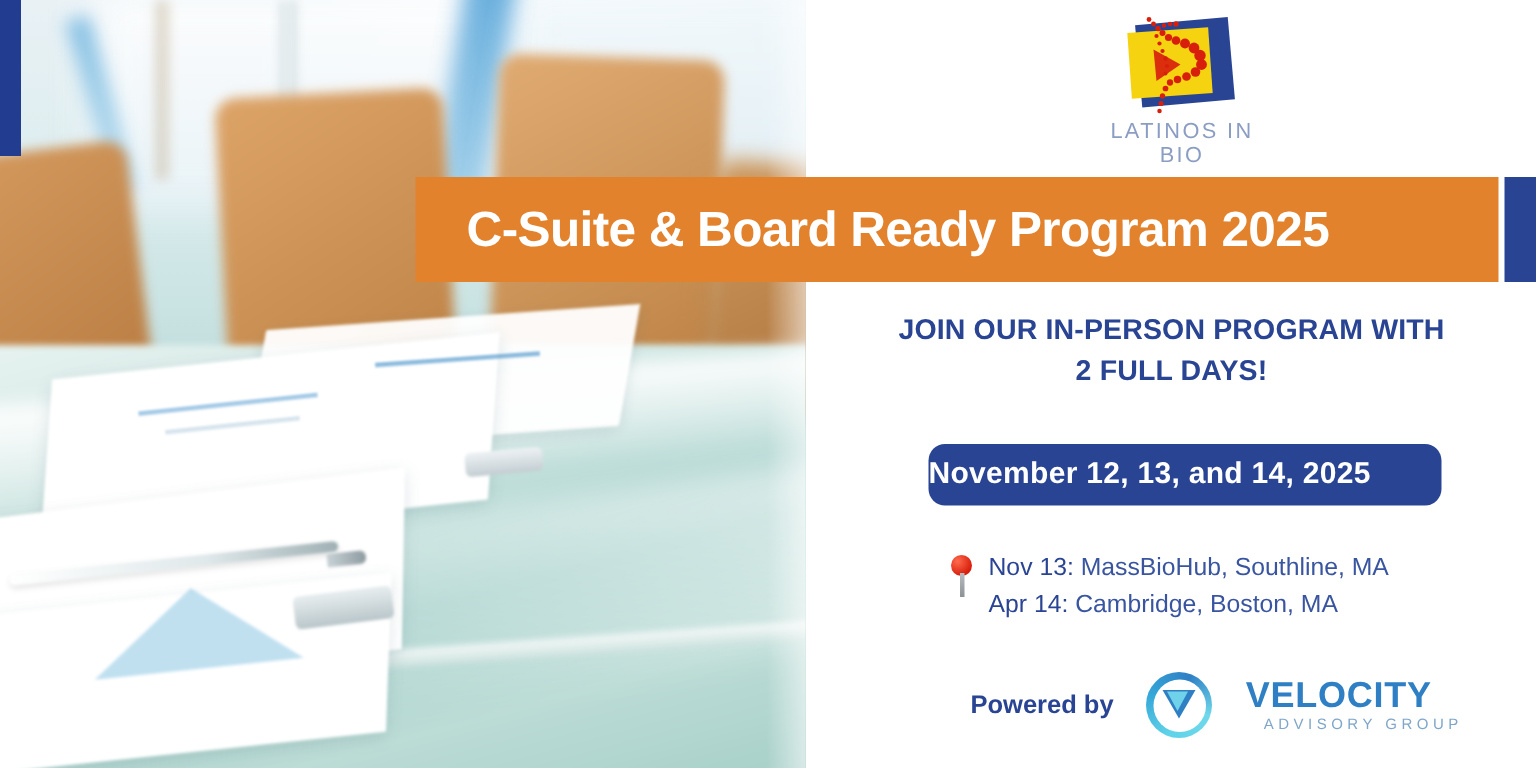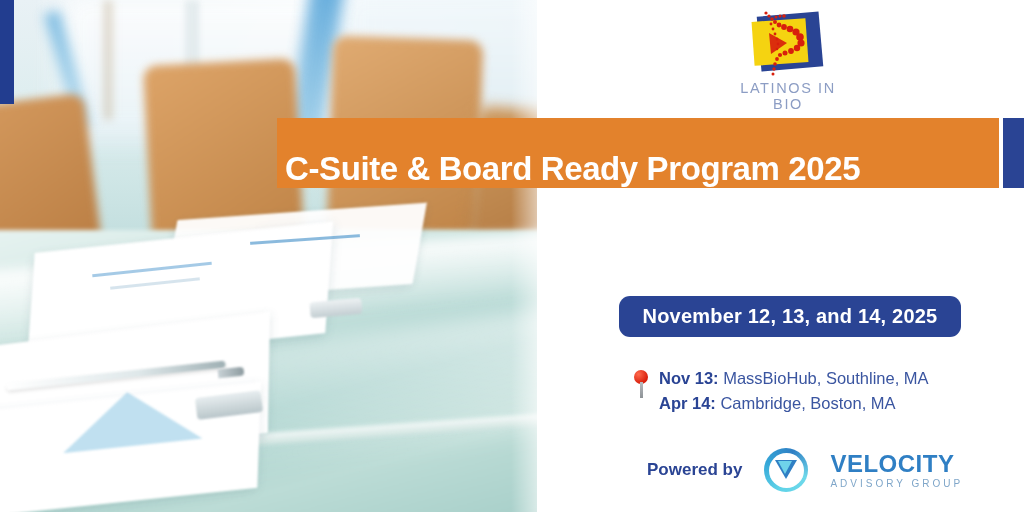--- a/index.html
+++ b/index.html
@@ -84,21 +84,21 @@
     background:linear-gradient(90deg,#c8d2d6,#8d9ba0); transform:rotate(-6deg); border-radius:0 4px 4px 0; filter:blur(.9px); }
   .photo-fade-r { position:absolute; right:0; top:0; width:26px; height:512px;
     background:linear-gradient(90deg,rgba(255,255,255,0),rgba(255,255,255,.55)); }
 
   
   .corner-navy { position:absolute; left:0; top:0; width:14px; height:104px; background:#223d8f; z-index:4; }
 
   
   .title-banner {
     position:absolute; left:277px; top:118px; width:722px; height:70px;
-    background:#e3822c; z-index:5; display:flex; align-items:flex-end; padding-left:8px;
+    background:#e3822c; z-index:5; display:flex; align-items:center; padding-left:34px;
   }
   .title-banner .title-text {
     color:#ffffff; font-size:33px; font-weight:bold; letter-spacing:-.4px; white-space:nowrap;
   }
   .banner-navy-cap { position:absolute; left:1003px; top:118px; width:21px; height:70px;
     background:#2a4494; z-index:5; }
 
   
   .right-panel { position:absolute; left:537px; top:0; width:487px; height:512px; z-index:3; }
 
@@ -111,50 +111,50 @@
     background:#f5d311; transform:rotate(-4deg); }
   .lib-name { position:absolute; left:0; top:72px; width:130px; text-align:center;
     color:#8c9dc4; font-size:14.5px; letter-spacing:1.6px; font-weight:400; }
 
   
   .subtitle { position:absolute; left:24px; top:208px; width:440px; text-align:center;
     color:#2a4494; font-size:19px; font-weight:bold; line-height:1.42; letter-spacing:.1px; }
 
   
   .date-pill { position:absolute; left:82px; top:296px; width:342px; height:41px;
-    background:#2a4494; border-radius:11px; display:flex; align-items:center; justify-content:center; }
+    background:#2a4494; border-radius:11px; display:flex; align-items:center; justify-content:flex-start; }
   .date-pill span { color:#ffffff; font-size:20px; font-weight:bold; letter-spacing:.2px; }
 
   
   .locations { position:absolute; left:96px; top:366px; width:380px; }
   .loc-pin { position:absolute; left:0px; top:4px; width:16px; height:28px; }
   .pin-head { position:absolute; left:1px; top:0; width:14px; height:14px; border-radius:50%;
     background:radial-gradient(circle at 32% 30%, #ff6a4d, #d81f0c 70%); }
   .pin-stem { position:absolute; left:6.5px; top:12px; width:3px; height:16px;
     background:linear-gradient(180deg,#b8bcc0,#8d9296); }
   .loc-lines { margin-left:26px; }
   .loc-line { color:#2a4494; font-size:16.5px; line-height:1.52; white-space:nowrap; }
-  .loc-line b { font-weight:bold; }
+  .loc-line b { font-weight:normal; }
   .loc-line i { font-style:normal; font-weight:400; color:#3a55a0; }
 
   
   .powered { position:absolute; left:110px; top:448px; display:flex; align-items:center; gap:22px; }
   .powered-label { color:#2a4494; font-size:17px; font-weight:bold; }
   .vel-circle { width:44px; height:44px; border-radius:50%; position:relative;
     background:conic-gradient(from 200deg,#5fd3e8,#35a7d8,#2f7fc4,#6fd8ea,#5fd3e8);
     display:flex; align-items:center; justify-content:center; }
   .vel-inner { width:35px; height:35px; border-radius:50%; background:#ffffff;
     display:flex; align-items:center; justify-content:center; position:relative; overflow:hidden; }
   .vel-v { width:0; height:0; border-left:11px solid transparent; border-right:11px solid transparent;
     border-top:19px solid #2f7fc4; margin-top:-2px; }
   .vel-v-hl { position:absolute; left:9px; top:8px; width:0; height:0;
     border-left:7px solid transparent; border-right:7px solid transparent; border-top:13px solid #6fd2ea; }
   .vel-text { display:flex; flex-direction:column; line-height:1; }
   .vel-main { color:#2f7fc4; font-size:24px; font-weight:bold; letter-spacing:.5px; }
-  .vel-sub { color:#7fa6c9; font-size:10px; letter-spacing:3.0px; margin-top:3px; margin-left:0; }
+  .vel-sub { color:#7fa6c9; font-size:10px; letter-spacing:3.0px; margin-top:3px; margin-left:12px; }
 </style>
 </head>
 <body>
 
 <div class="canvas">
 
   <div class="photo">
     <div class="ph-win1"></div>
     <div class="ph-win2"></div>
     <div class="ph-blue-streak"></div>
@@ -225,20 +225,24 @@
               <circle cx="26" cy="29" r="1.5"></circle>
             <circle cx="27" cy="34" r="1.4"></circle>
               <circle cx="26" cy="39" r="1.3"></circle>
           </g>
           <path d="M18 23 L36 33 L20 44 Z" fill="#d81f0c" opacity="0.92"></path>
         </svg>
       </div>
       <div class="lib-name">LATINOS IN BIO</div>
     </div>
 
+    <div class="subtitle">
+      <div>JOIN OUR IN-PERSON PROGRAM WITH</div>
+      <div>2 FULL DAYS!</div>
+    </div>
 
     <div class="date-pill">
       <span>November 12, 13, and 14, 2025</span>
     </div>
 
     <div class="locations">
       <div class="loc-pin">
         <div class="pin-head"></div>
         <div class="pin-stem"></div>
       </div>

